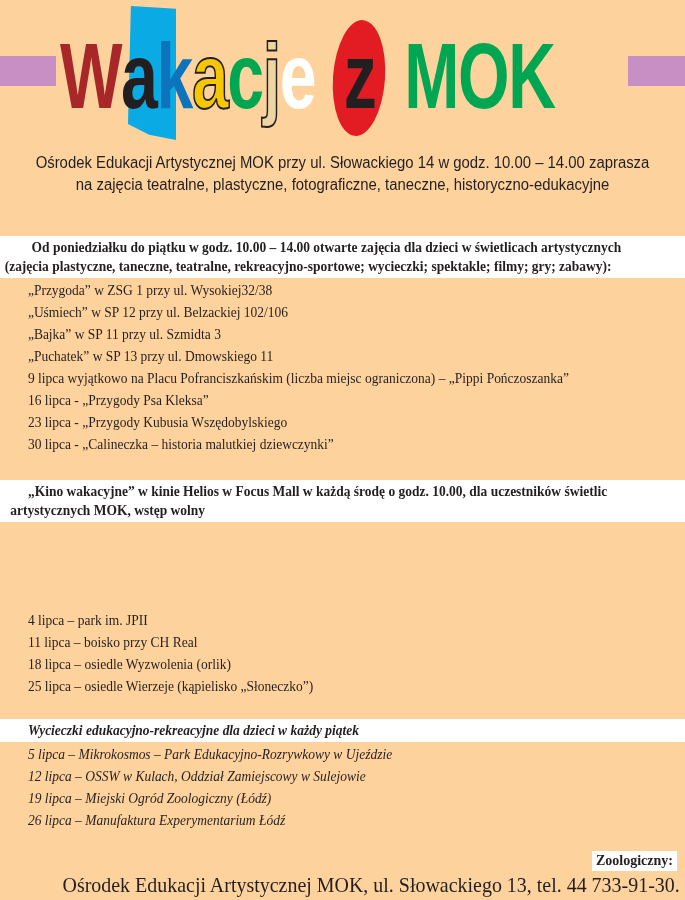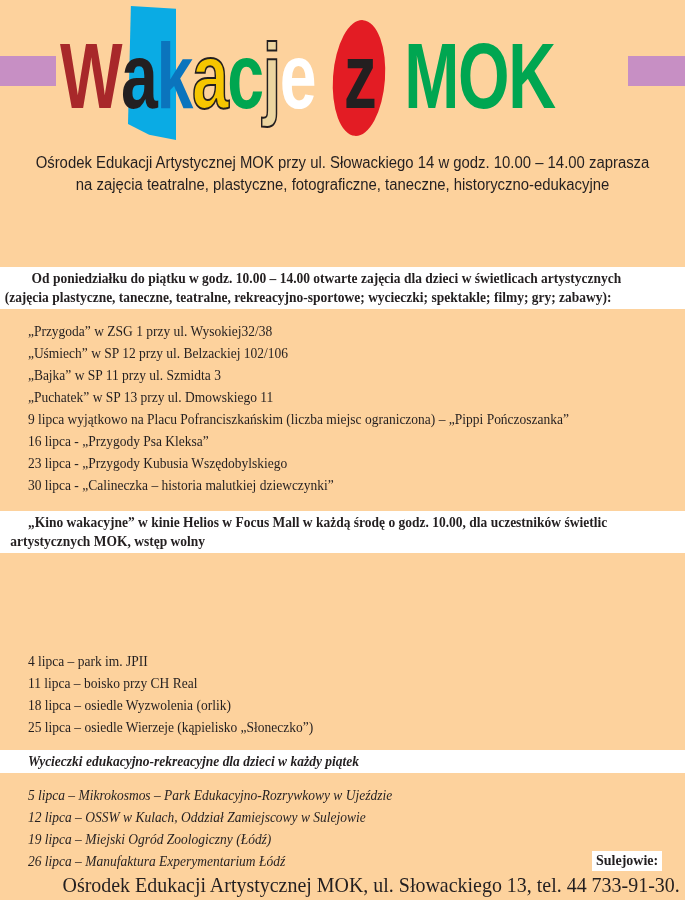--- a/index.html
+++ b/index.html
@@ -45,29 +45,29 @@
     .l-mok { color: #00a651; }
 
     .subtitle {
       position: absolute; left: 0; top: 152px; width: 685px;
       text-align: center;
       font-family: "Liberation Sans", sans-serif;
       font-size: 16px; line-height: 22px;
       transform: scaleX(0.93); transform-origin: center top;
     }
 
-    .section { position: absolute; left: 0; width: 685px; margin-top: 31px; }
+    .section { position: absolute; left: 0; width: 685px; }
     .band {
       background: #ffffff;
       font-weight: 700;
       font-size: 14.5px; line-height: 19px;
       padding: 2px 0 2px 0;
     }
     .band .inner { transform: scaleX(0.93); transform-origin: left top; white-space: nowrap; }
-    .items { padding-top: 11px; }
+    .items { padding-top: 1px; }
     .item {
       font-size: 14.5px; line-height: 22px;
       padding-left: 30px; white-space: nowrap;
       transform: scaleX(0.93); transform-origin: left top;
     }
 
     .info-label {
       position: absolute; left: 592px; top: 851px;
       background: #ffffff; font-weight: 700; font-size: 14px; line-height: 20px;
       padding: 0 4px;
@@ -150,16 +150,16 @@
     <div class="inner" style="padding-left:30px;">Wycieczki edukacyjno-rekreacyjne dla dzieci w każdy piątek</div>
   </div>
   <div class="items">
     <div class="item">5 lipca – Mikrokosmos – Park Edukacyjno-Rozrywkowy w Ujeździe</div>
     <div class="item">12 lipca – OSSW w Kulach, Oddział Zamiejscowy w Sulejowie</div>
     <div class="item">19 lipca – Miejski Ogród Zoologiczny (Łódź)</div>
     <div class="item">26 lipca – Manufaktura Experymentarium Łódź</div>
   </div>
 </div>
 
-<div class="info-label">Sulejowie:</div>
+<div class="info-label">Zoologiczny:</div>
 <div class="footer-line">
   <span>Ośrodek Edukacji Artystycznej MOK, ul. Słowackiego 13, tel. 44 733-91-30.</span>
 </div>
 
 </body></html>

